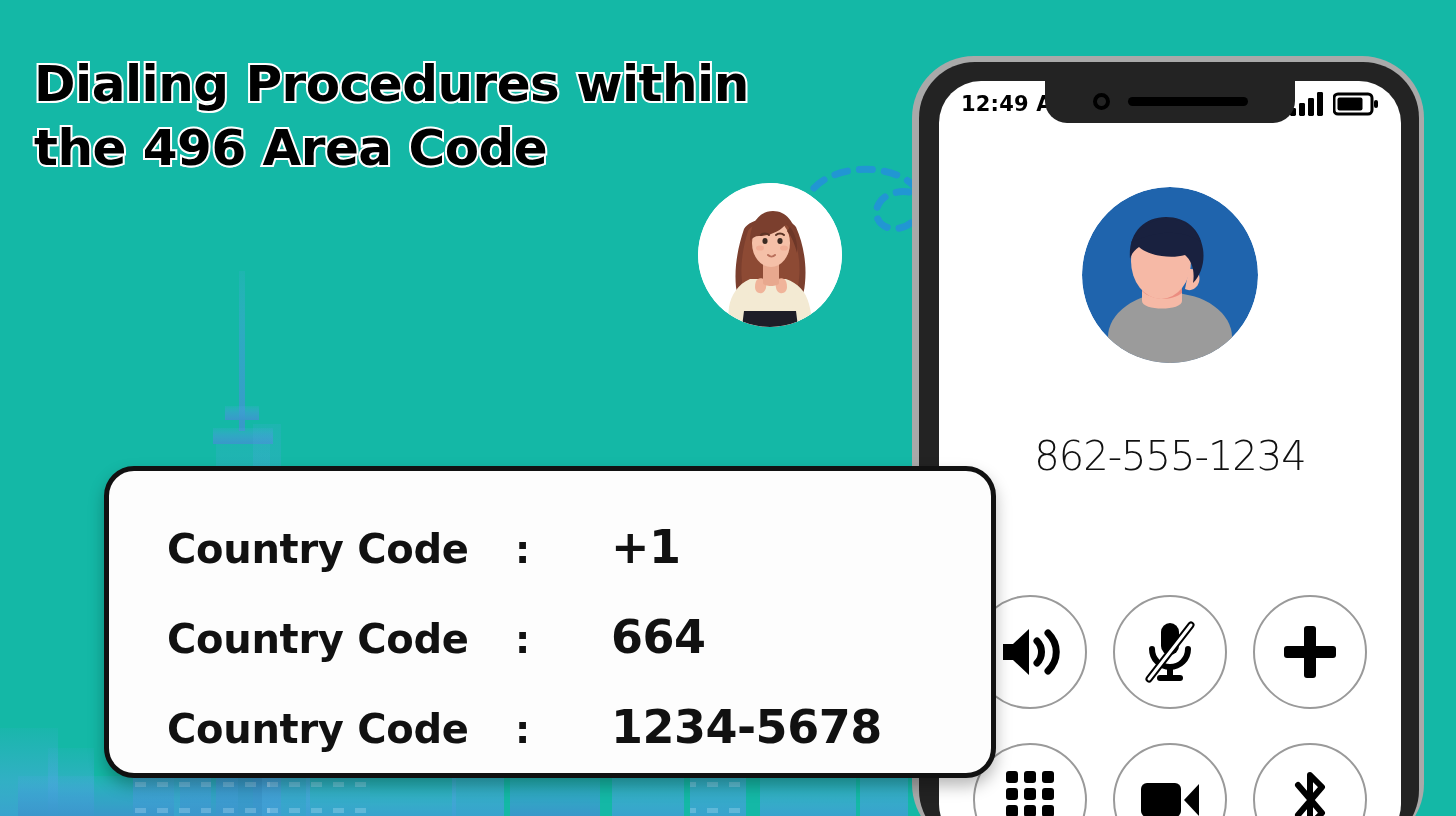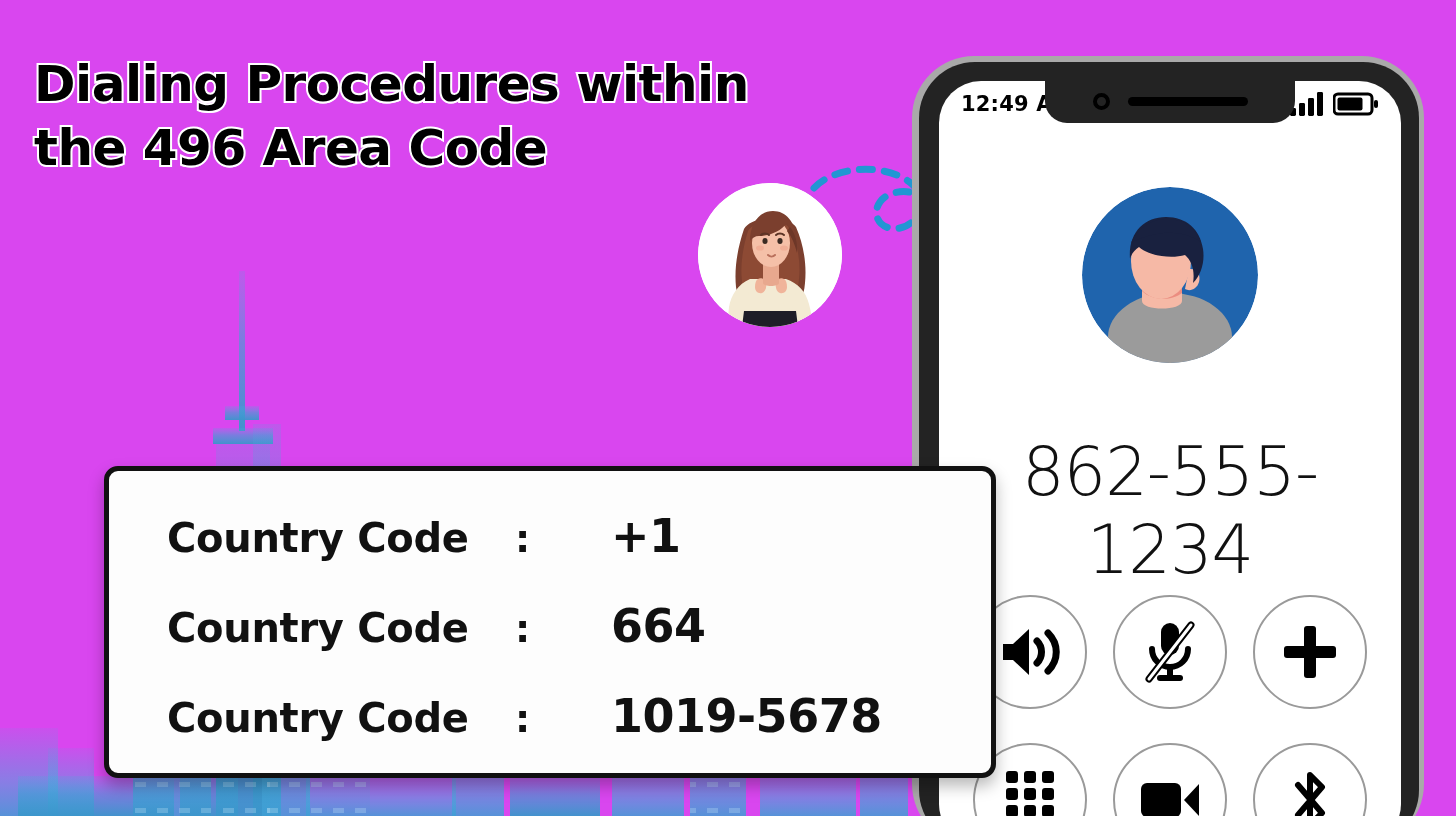--- a/index.html
+++ b/index.html
@@ -5,21 +5,21 @@
 <style>
   * { box-sizing: border-box; margin: 0; padding: 0; }
   html, body {
     width: 1456px; height: 816px;
     overflow: hidden;
     font-family: "Liberation Sans", sans-serif;
   }
   #stage {
     position: relative;
     width: 1456px; height: 816px;
-    background: #d946ef;
+    background: #14b8a6;
     overflow: hidden;
   }
 
   
   #skyline {
     position: absolute;
     left: 0; bottom: 0;
     width: 1456px; height: 560px;
     pointer-events: none;
   }
@@ -138,21 +138,21 @@
   }
   #caller-avatar svg { display: block; width: 176px; height: 176px; }
 
   
   #caller-number {
     position: absolute;
     left: 0; right: 0; top: 352px;
     text-align: center;
     font-family: "DejaVu Sans", sans-serif;
     font-weight: 300;
-    font-size: 67px;
+    font-size: 40px;
     letter-spacing: -1px;
     color: #111111;
   }
 
   
   #call-grid {
     position: absolute;
     left: 50%; top: 514px;
     transform: translateX(-50%);
     width: 420px;
@@ -172,23 +172,23 @@
   }
   .call-btn svg { display: block; }
 
   
   #info-card {
     position: absolute;
     left: 104px; top: 466px;
     width: 892px; height: 312px;
     background: #fdfdfd;
     border: 5px solid #111111;
-    border-radius: 14px;
+    border-radius: 30px;
     box-shadow: 0 8px 16px rgba(0,0,0,.28);
-    padding: 38px 0 0 58px;
+    padding: 49px 0 0 58px;
   }
   .card-row {
     display: flex;
     align-items: baseline;
     height: 90px;
   }
   .card-label {
     width: 348px;
     font-family: "DejaVu Sans", sans-serif;
     font-weight: bold;
@@ -431,18 +431,18 @@
 
     <div class="card-row">
       <span class="card-label">Country Code</span>
       <span class="card-colon">:</span>
       <span class="card-value">664</span>
     </div>
 
     <div class="card-row">
       <span class="card-label">Country Code</span>
       <span class="card-colon">:</span>
-      <span class="card-value">1019-5678</span>
+      <span class="card-value">1234-5678</span>
     </div>
 
   </div>
 
 </div>
 
 </body></html>

